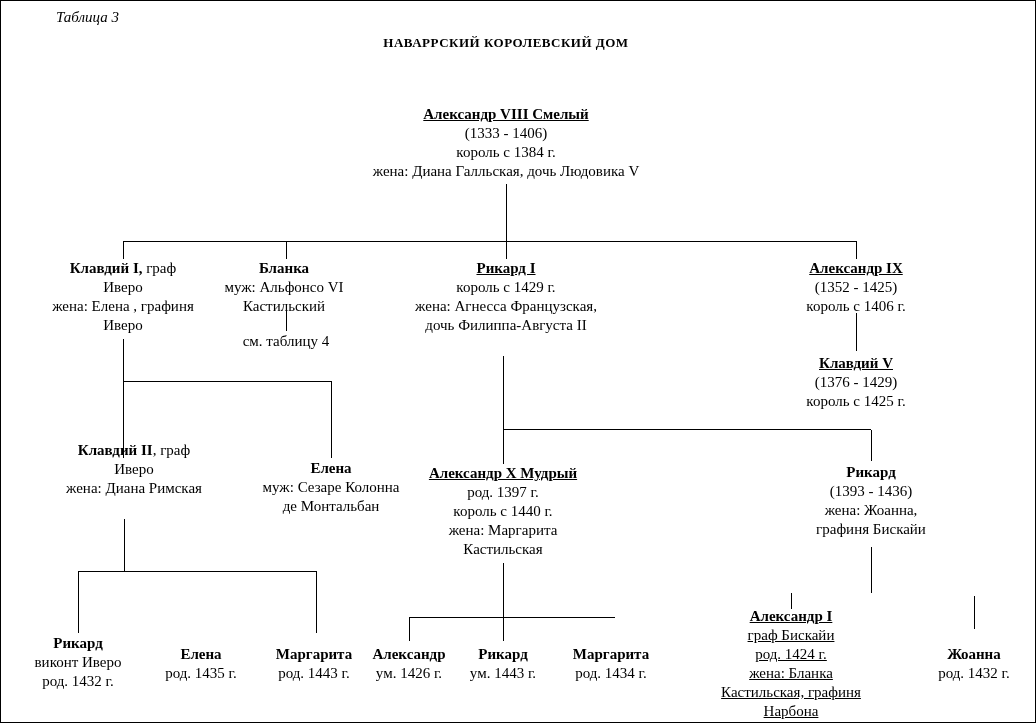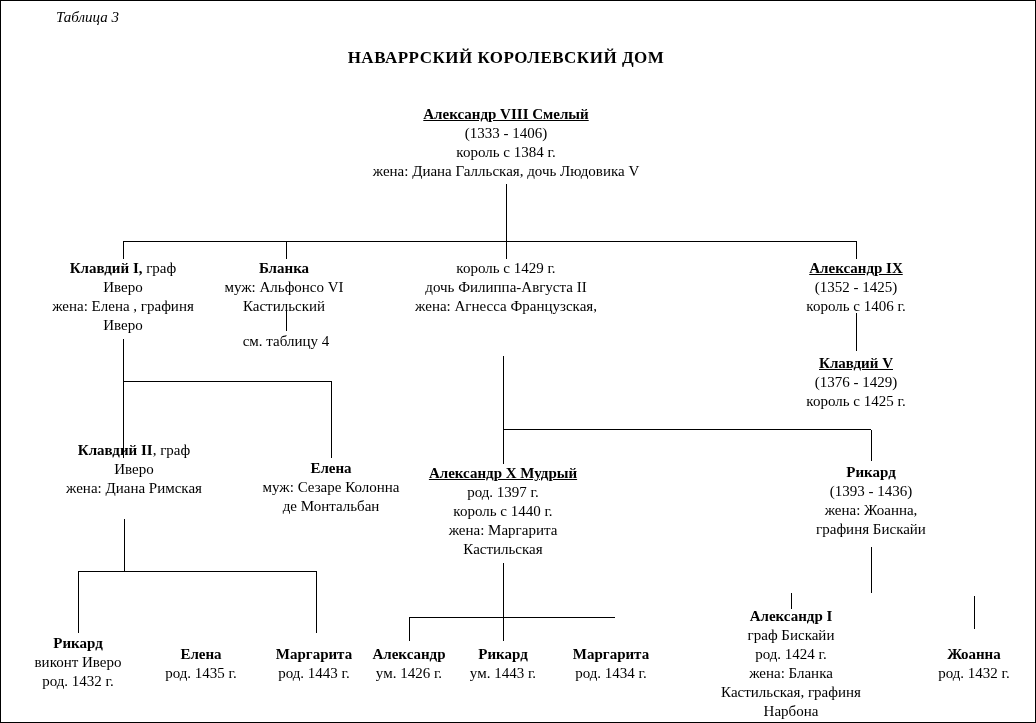--- a/index.html
+++ b/index.html
@@ -21,24 +21,24 @@
   .table-label {
     position: absolute;
     left: 55px;
     top: 8px;
     font-style: italic;
     font-size: 15px;
   }
   .doc-title {
     position: absolute;
     left: 505px;
-    top: 47px;
+    top: 34px;
     transform: translateX(-50%);
     font-weight: bold;
-    font-size: 17px;
+    font-size: 13px;
     white-space: nowrap;
     letter-spacing: 0.5px;
   }
   .doc-subtitle {
     position: absolute;
     left: 505px;
     top: 62px;
     transform: translateX(-50%);
     font-size: 15px;
     white-space: nowrap;
@@ -79,23 +79,24 @@
       </div>
       <div class="node" style="left: 283px; top: 258px;">
         <div><span class="b">Бланка</span></div>
         <div><span>муж: Альфонсо VI</span></div>
         <div><span>Кастильский</span></div>
       </div>
       <div class="node" style="left: 285px; top: 331px;">
         <div><span>см. таблицу 4</span></div>
       </div>
       <div class="node" style="left: 505px; top: 258px;">
+        <div><span class="b u">Рикард I</span></div>
         <div><span>король с 1429 г.</span></div>
+        <div><span>жена: Агнесса Французская,</span></div>
         <div><span>дочь Филиппа-Августа II</span></div>
-        <div><span>жена: Агнесса Французская,</span></div>
       </div>
       <div class="node" style="left: 855px; top: 258px;">
         <div><span class="b u">Александр IX</span></div>
         <div><span>(1352 - 1425)</span></div>
         <div><span>король с 1406 г.</span></div>
       </div>
       <div class="node" style="left: 855px; top: 353px;">
         <div><span class="b u">Клавдий V</span></div>
         <div><span>(1376 - 1429)</span></div>
         <div><span>король с 1425 г.</span></div>
@@ -141,21 +142,21 @@
         <div><span>ум. 1426 г.</span></div>
       </div>
       <div class="node" style="left: 502px; top: 644px;">
         <div><span class="b">Рикард</span></div>
         <div><span>ум. 1443 г.</span></div>
       </div>
       <div class="node" style="left: 610px; top: 644px;">
         <div><span class="b">Маргарита</span></div>
         <div><span>род. 1434 г.</span></div>
       </div>
-      <div class="node" style="left: 790px; top: 606px;">
+      <div class="node" style="left: 790px; top: 606px; text-decoration: underline;">
         <div><span class="b">Александр I</span></div>
         <div><span>граф Бискайи</span></div>
         <div><span>род. 1424 г.</span></div>
         <div><span>жена: Бланка</span></div>
         <div><span>Кастильская, графиня</span></div>
         <div><span>Нарбона</span></div>
       </div>
       <div class="node" style="left: 973px; top: 644px;">
         <div><span class="b">Жоанна</span></div>
         <div><span>род. 1432 г.</span></div>

